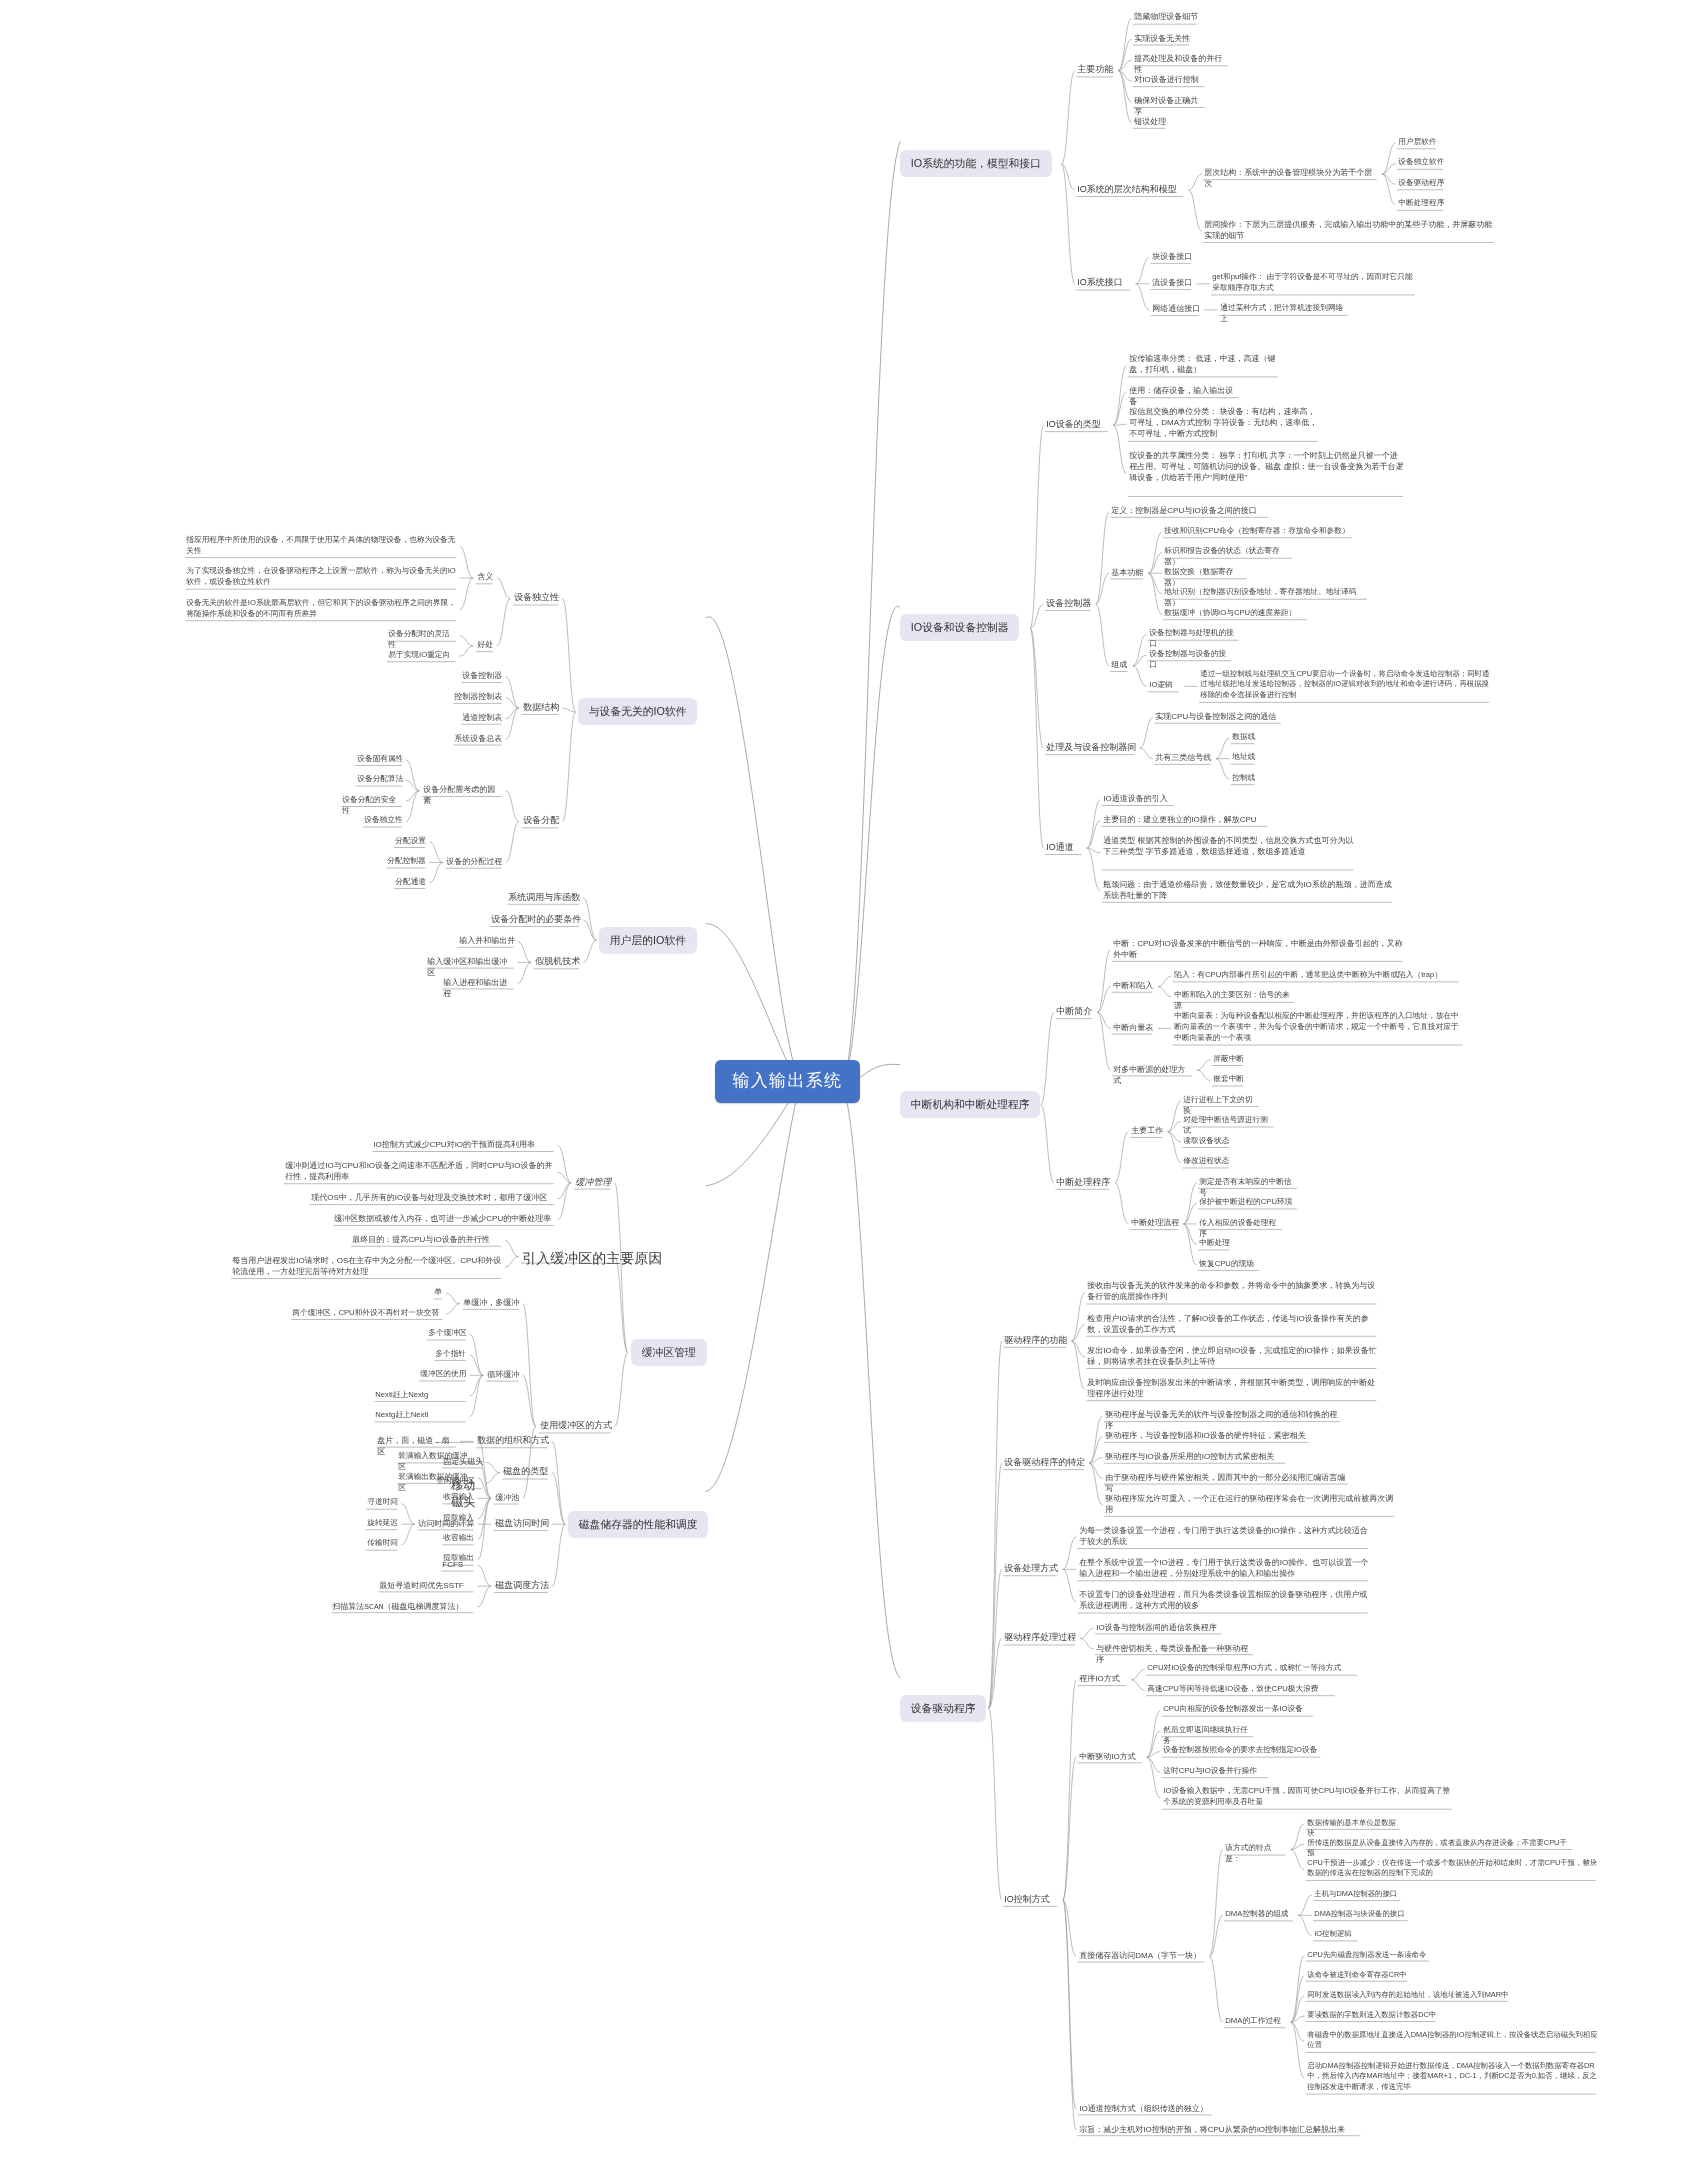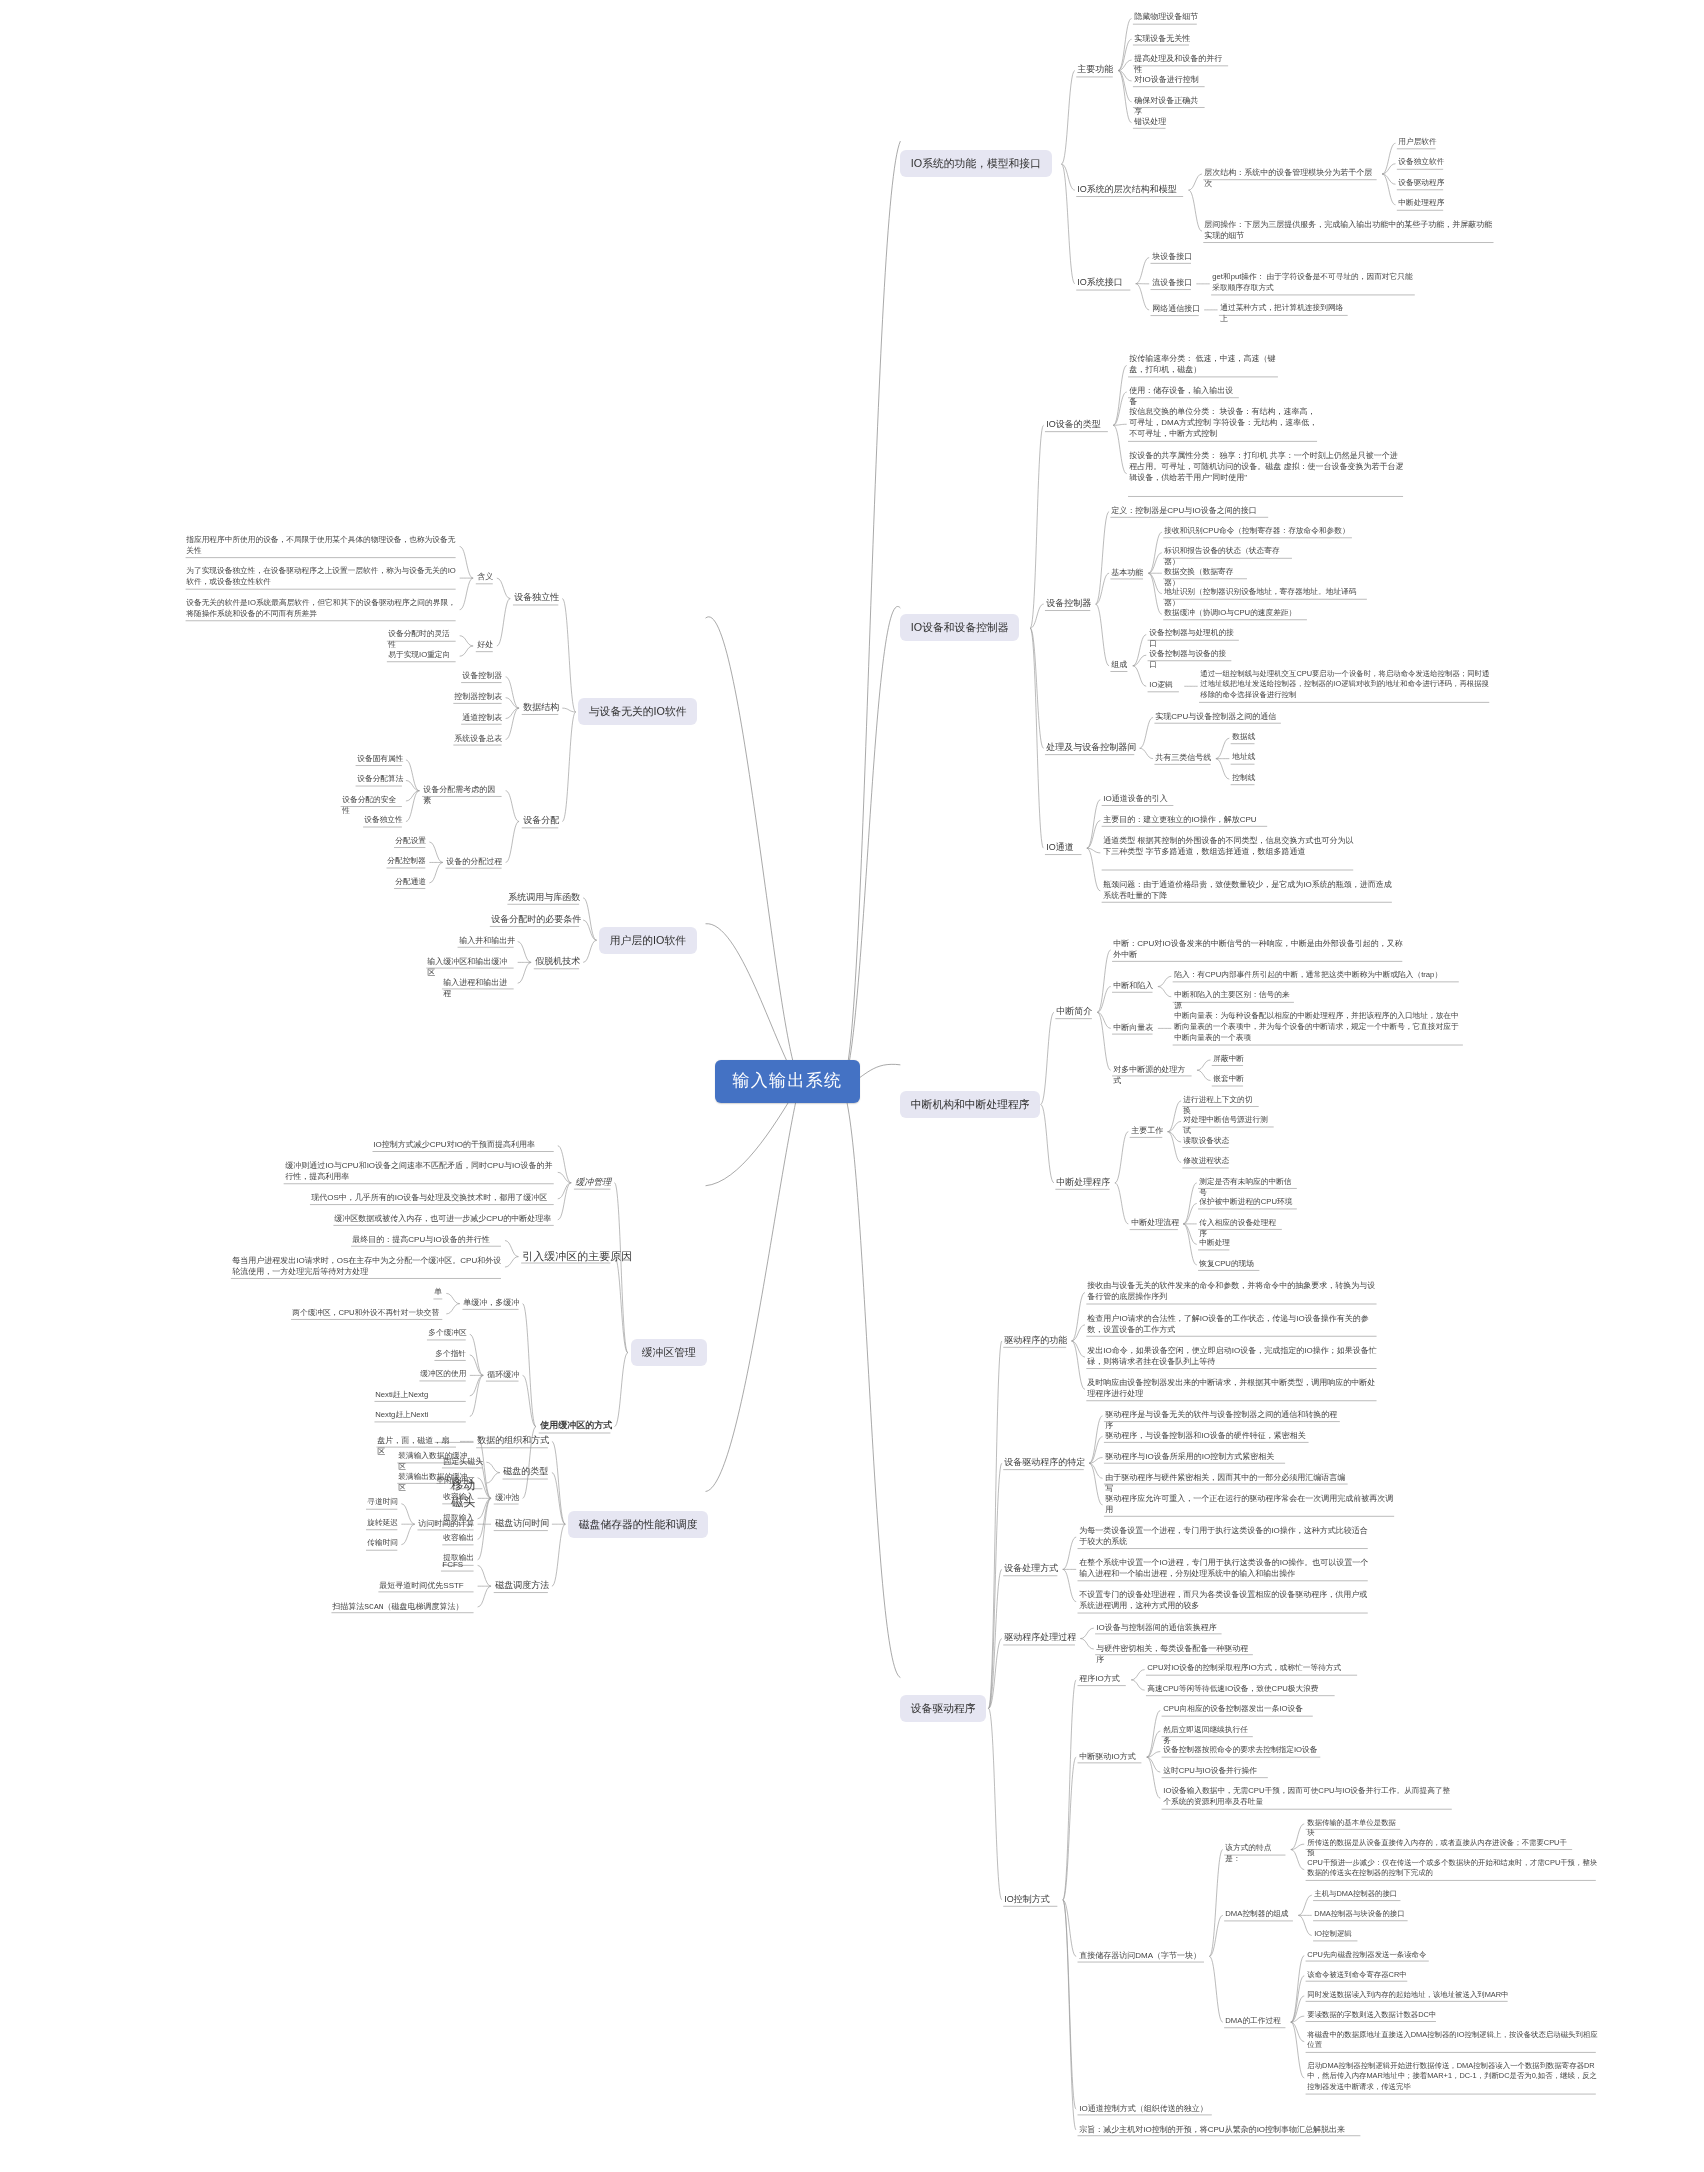--- a/index.html
+++ b/index.html
@@ -572,24 +572,24 @@
     <div class="node l2" style="left: 534px; top: 954px; font-size: 9px;">假脱机技术</div>
     <div class="node l3 wrap" style="left: 458px; top: 934px; width: 59px; font-size: 8px;">输入井和输出井</div>
     <div class="node l3 wrap" style="left: 426px; top: 955px; width: 90px; font-size: 8px;">输入缓冲区和输出缓冲区</div>
     <div class="node l3 wrap" style="left: 442px; top: 976px; width: 74px; font-size: 8px;">输入进程和输出进程</div>
     <div class="node l1" style="left: 631px; top: 1339px; font-size: 10.8px;">缓冲区管理</div>
     <div class="node l2" style="left: 574px; top: 1175px; font-size: 9px; font-style: italic;">缓冲管理</div>
     <div class="node l3 wrap" style="left: 372px; top: 1138px; width: 184px; font-size: 8px;">IO控制方式减少CPU对IO的干预而提高利用率</div>
     <div class="node l3 wrap" style="left: 284px; top: 1159px; width: 273px; font-size: 8px;">缓冲则通过IO与CPU和IO设备之间速率不匹配矛盾，同时CPU与IO设备的并行性，提高利用率</div>
     <div class="node l3 wrap" style="left: 310px; top: 1191px; width: 246px; font-size: 8px;">现代OS中，几乎所有的IO设备与处理及交换技术时，都用了缓冲区</div>
     <div class="node l3 wrap" style="left: 333px; top: 1212px; width: 223px; font-size: 8px;">缓冲区数据或被传入内存，也可进一步减少CPU的中断处理率</div>
-    <div class="node l2" style="left: 521px; top: 1248px; font-size: 11px;">引入缓冲区的主要原因</div>
+    <div class="node l2" style="left: 521px; top: 1248px; font-size: 14px;">引入缓冲区的主要原因</div>
     <div class="node l3 wrap" style="left: 351px; top: 1233px; width: 153px; font-size: 8px;">最终目的：提高CPU与IO设备的并行性</div>
     <div class="node l3 wrap" style="left: 231px; top: 1254px; width: 273px; font-size: 8px;">每当用户进程发出IO请求时，OS在主存中为之分配一个缓冲区。CPU和外设轮流使用，一方处理完后等待对方处理</div>
-    <div class="node l2" style="left: 539px; top: 1418px; font-size: 9px; font-weight: bold;">使用缓冲区的方式</div>
+    <div class="node l2" style="left: 539px; top: 1418px; font-size: 9px;">使用缓冲区的方式</div>
     <div class="node l3 wrap" style="left: 462px; top: 1296px; width: 59px; font-size: 8px;">单缓冲，多缓冲</div>
     <div class="node l4 wrap" style="left: 433px; top: 1286px; width: 11.5px; font-size: 7.7px;">单</div>
     <div class="node l4 wrap" style="left: 291px; top: 1307px; width: 154px; font-size: 7.7px;">两个缓冲区，CPU和外设不再针对一块交替</div>
     <div class="node l3 wrap" style="left: 486px; top: 1368px; width: 35px; font-size: 8px; font-family: Liberation Mono, monospace;">循环缓冲</div>
     <div class="node l4 wrap" style="left: 427px; top: 1327px; width: 42px; font-size: 7.7px;">多个缓冲区</div>
     <div class="node l4 wrap" style="left: 434px; top: 1348px; width: 34px; font-size: 7.7px;">多个指针</div>
     <div class="node l4 wrap" style="left: 419px; top: 1368px; width: 49px; font-size: 7.7px;">缓冲区的使用</div>
     <div class="node l4 wrap" style="left: 374px; top: 1389px; width: 94px; font-size: 7.7px;">Nexti赶上Nextg</div>
     <div class="node l4 wrap" style="left: 374px; top: 1409px; width: 94px; font-size: 7.7px;">Nextg赶上Nexti</div>
     <div class="node l3 wrap" style="left: 494px; top: 1491px; width: 27.5px; font-size: 8px;">缓冲池</div>

